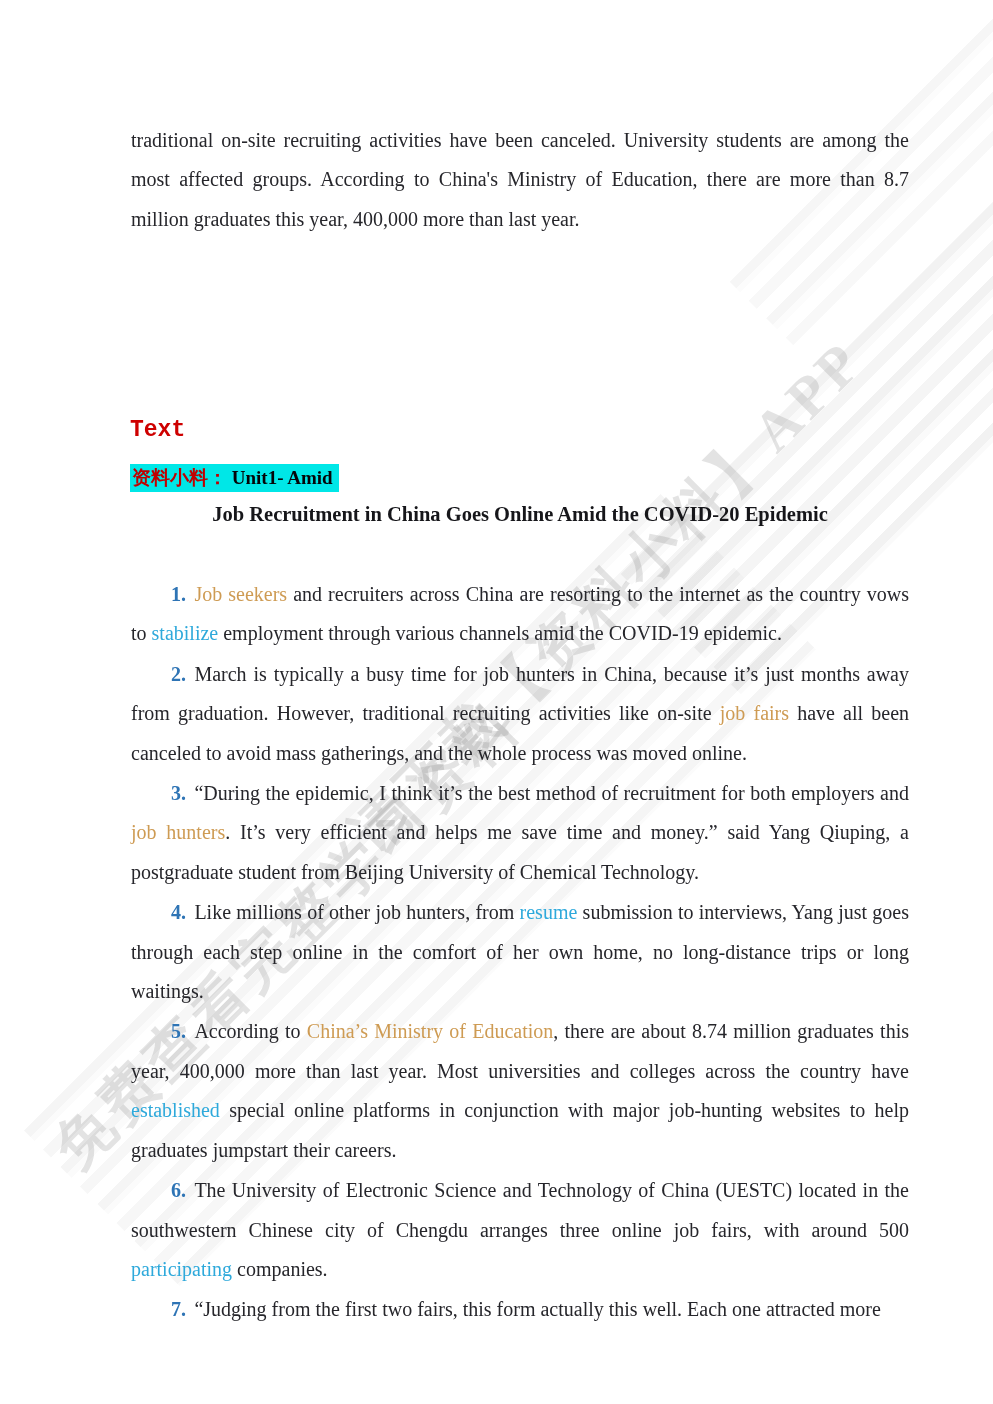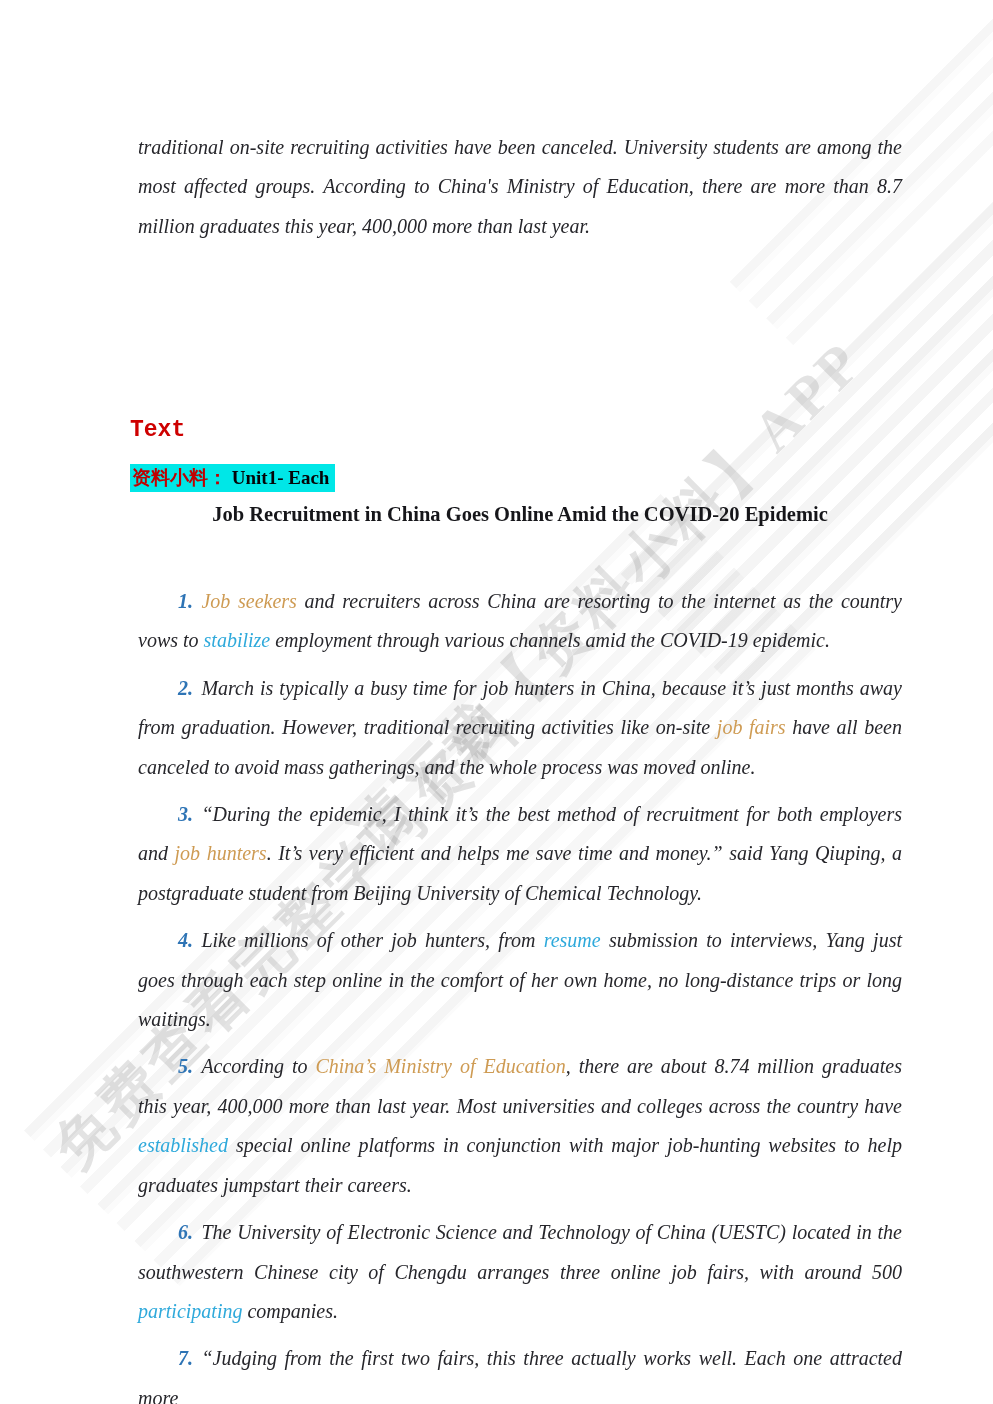--- a/index.html
+++ b/index.html
@@ -45,26 +45,25 @@
   .wm-1 { left: 92px;  top: 1108px; }
   .wm-2 { left: 390px; top: 792px;  }
 
   
   .content { position: relative; z-index: 1; }
 
   .intro {
     position: absolute; left: 130px; top: 120px; width: 780px;
   }
   .body-p {
-    margin: 8px;
+    margin: 1px;
     font-size: 20px;
     line-height: 39.4px;
     color: #26262b;
     text-align: justify;
-    font-style: italic;
   }
   .indent { text-indent: 40px; }
 
   .section-heading {
     position: absolute; left: 130px; top: 417px;
     margin: 0;
     font-size: 23px; font-weight: bold;
     color: #ce0000;
   }
 
@@ -111,29 +110,29 @@
   <div class="content">
 
     <div class="intro">
       <p class="body-p" style="color: rgb(38, 38, 43);">traditional on-site recruiting activities have been canceled. University students are among the most affected groups. According to China's Ministry of Education, there are more than 8.7 million graduates this year, 400,000 more than last year.</p>
     </div>
 
     <h2 class="section-heading" style="color: rgb(206, 0, 0); font-family: Liberation Mono, monospace;">Text</h2>
 
     <div class="name-label" style="background: rgb(0, 231, 231);">
       <span class="label-prefix" style="color: rgb(192, 0, 0);">资料小料：</span>
-      <span class="label-value">Unit1- Each</span>
+      <span class="label-value">Unit1- Amid</span>
     </div>
 
     <h3 class="article-title">Job Recruitment in China Goes Online Amid the COVID-20 Epidemic</h3>
 
     <div class="article-body" id="article-body">
         <p class="body-p indent" style="color: rgb(38, 38, 43);"><span class="p-num" style="color: rgb(46, 116, 181);">1.</span><span class="seg-orange" style="color: rgb(206, 155, 83);">Job seekers</span><span class="seg-plain" style="color: rgb(38, 38, 43);"> and recruiters across China are resorting to the internet as the country vows to </span><span class="seg-cyan" style="color: rgb(46, 169, 219);">stabilize</span><span class="seg-plain" style="color: rgb(38, 38, 43);"> employment through various channels amid the COVID-19 epidemic.</span></p>
         <p class="body-p indent" style="color: rgb(38, 38, 43);"><span class="p-num" style="color: rgb(46, 116, 181);">2.</span><span class="seg-plain" style="color: rgb(38, 38, 43);">March is typically a busy time for job hunters in China, because it’s just months away from graduation. However, traditional recruiting activities like on-site </span><span class="seg-orange" style="color: rgb(206, 155, 83);">job fairs</span><span class="seg-plain" style="color: rgb(38, 38, 43);"> have all been canceled to avoid mass gatherings, and the whole process was moved online.</span></p>
         <p class="body-p indent" style="color: rgb(38, 38, 43);"><span class="p-num" style="color: rgb(46, 116, 181);">3.</span><span class="seg-plain" style="color: rgb(38, 38, 43);">“During the epidemic, I think it’s the best method of recruitment for both employers and </span><span class="seg-orange" style="color: rgb(206, 155, 83);">job hunters</span><span class="seg-plain" style="color: rgb(38, 38, 43);">. It’s very efficient and helps me save time and money.” said Yang Qiuping, a postgraduate student from Beijing University of Chemical Technology.</span></p>
         <p class="body-p indent" style="color: rgb(38, 38, 43);"><span class="p-num" style="color: rgb(46, 116, 181);">4.</span><span class="seg-plain" style="color: rgb(38, 38, 43);">Like millions of other job hunters, from </span><span class="seg-cyan" style="color: rgb(46, 169, 219);">resume</span><span class="seg-plain" style="color: rgb(38, 38, 43);"> submission to interviews, Yang just goes through each step online in the comfort of her own home, no long-distance trips or long waitings.</span></p>
         <p class="body-p indent" style="color: rgb(38, 38, 43);"><span class="p-num" style="color: rgb(46, 116, 181);">5.</span><span class="seg-plain" style="color: rgb(38, 38, 43);">According to </span><span class="seg-orange" style="color: rgb(206, 155, 83);">China’s Ministry of Education</span><span class="seg-plain" style="color: rgb(38, 38, 43);">, there are about 8.74 million graduates this year, 400,000 more than last year. Most universities and colleges across the country have </span><span class="seg-cyan" style="color: rgb(46, 169, 219);">established</span><span class="seg-plain" style="color: rgb(38, 38, 43);"> special online platforms in conjunction with major job-hunting websites to help graduates jumpstart their careers.</span></p>
         <p class="body-p indent" style="color: rgb(38, 38, 43);"><span class="p-num" style="color: rgb(46, 116, 181);">6.</span><span class="seg-plain" style="color: rgb(38, 38, 43);">The University of Electronic Science and Technology of China (UESTC) located in the southwestern Chinese city of Chengdu arranges three online job fairs, with around 500 </span><span class="seg-cyan" style="color: rgb(46, 169, 219);">participating</span><span class="seg-plain" style="color: rgb(38, 38, 43);"> companies.</span></p>
-        <p class="body-p indent" style="color: rgb(38, 38, 43);"><span class="p-num" style="color: rgb(46, 116, 181);">7.</span><span class="seg-plain" style="color: rgb(38, 38, 43);">“Judging from the first two fairs, this three actually works well. Each one attracted more</span></p>
+        <p class="body-p indent" style="color: rgb(38, 38, 43);"><span class="p-num" style="color: rgb(46, 116, 181);">7.</span><span class="seg-plain" style="color: rgb(38, 38, 43);">“Judging from the first two fairs, this form actually this well. Each one attracted more</span></p>
       </div>
 
   </div>
 </div>
 
 </body></html>

